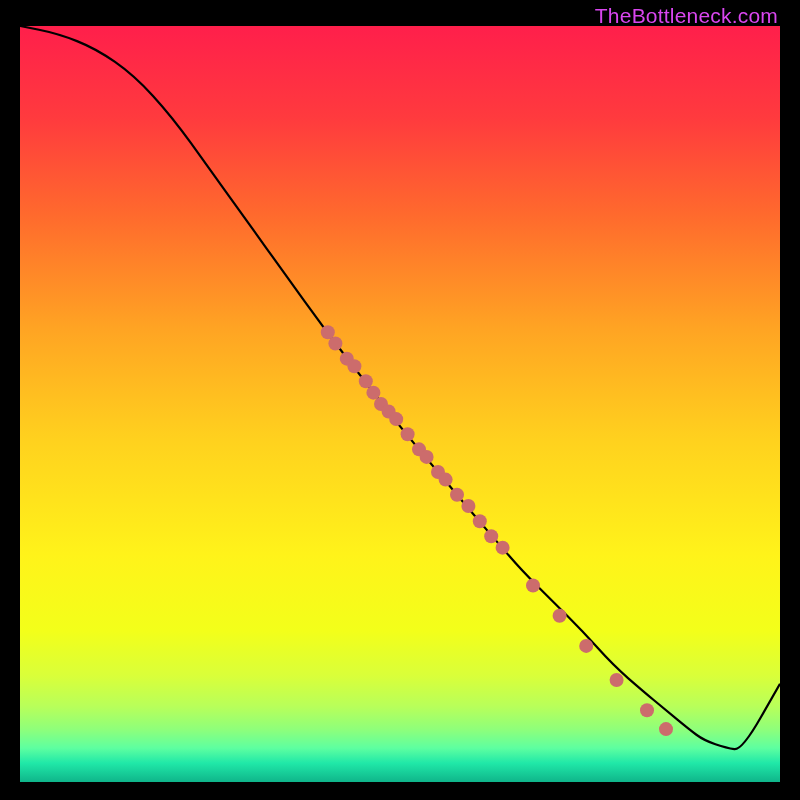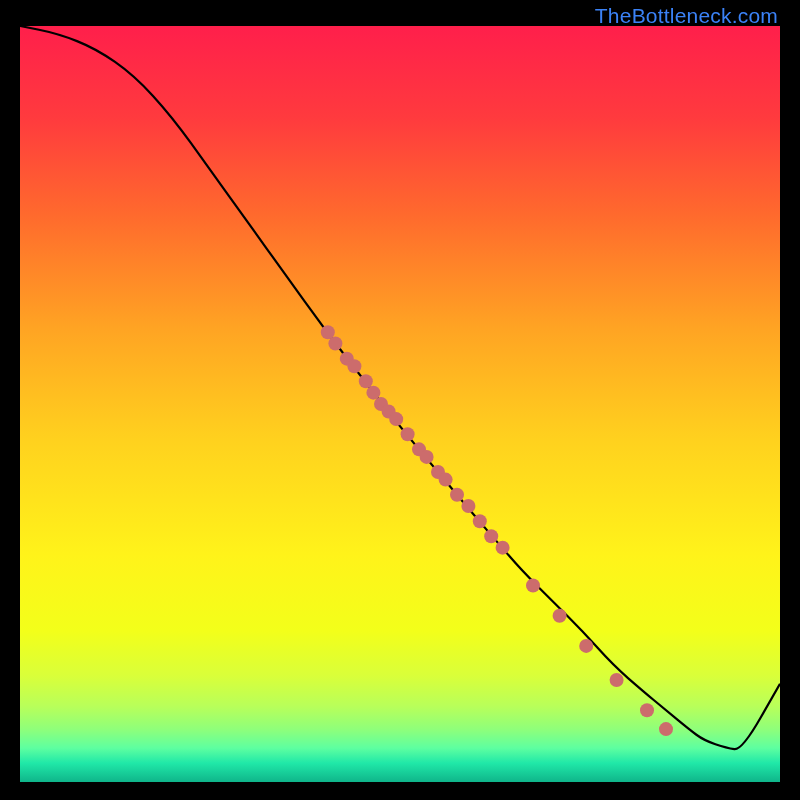--- a/index.html
+++ b/index.html
@@ -23,21 +23,21 @@
     position: absolute;
     left: 0;
     top: 0;
     width: 760px;
     height: 756px;
   }
   .watermark {
     position: absolute;
     top: 4px;
     right: 22px;
-    color: #3b82f6;
+    color: #d946ef;
     font-size: 21px;
     font-weight: 400;
     letter-spacing: 0.2px;
   }
 </style>
 </head>
 <body>
 
 <div class="watermark">TheBottleneck.com</div>
 

